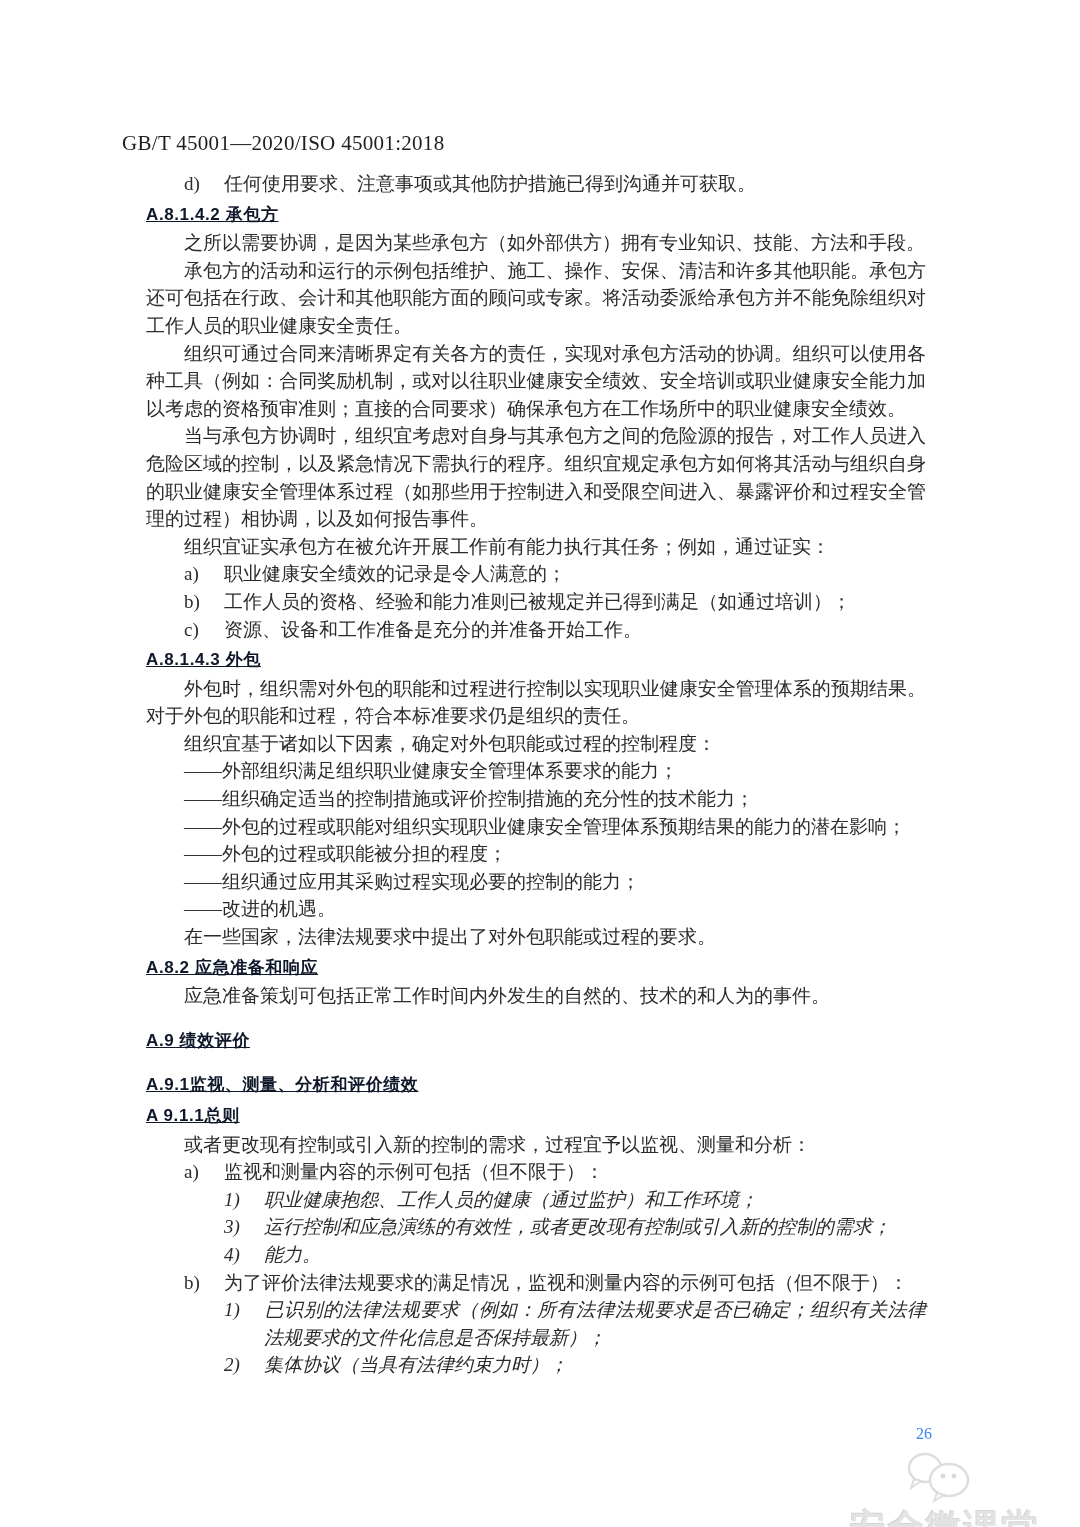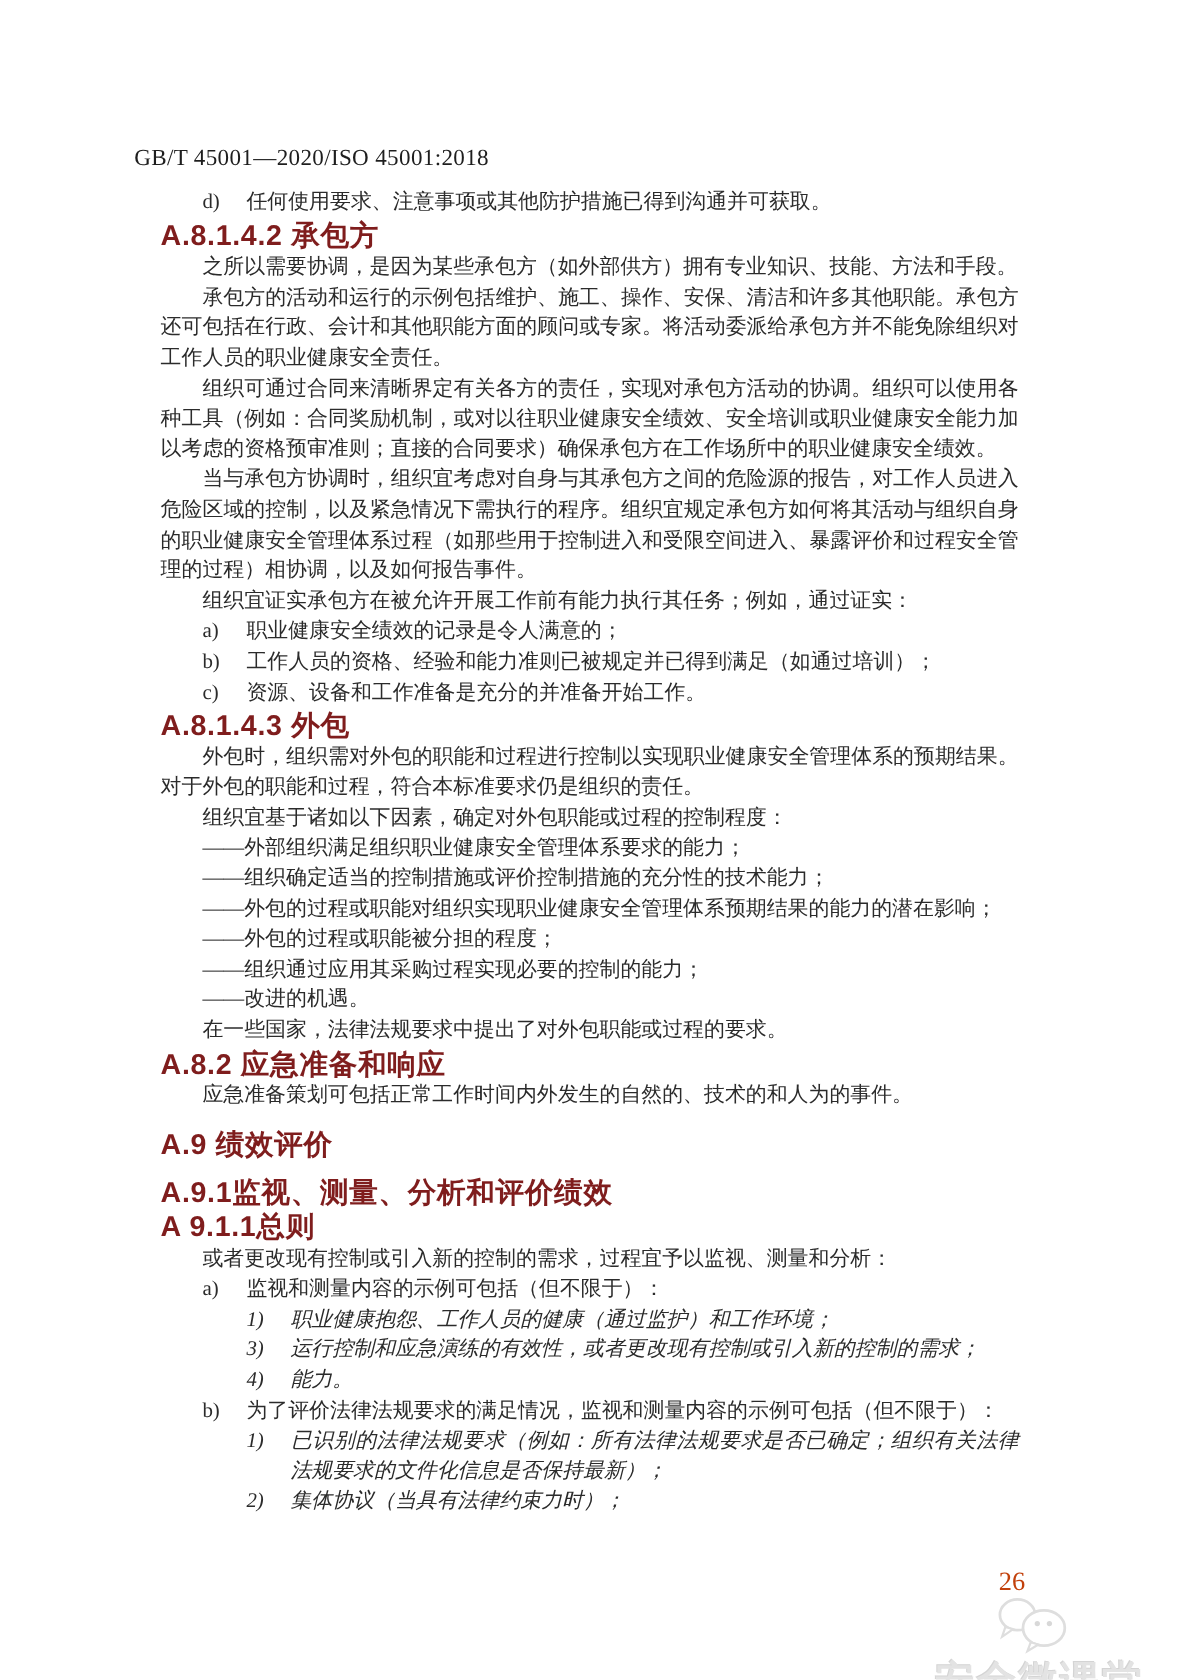--- a/index.html
+++ b/index.html
@@ -23,31 +23,31 @@
   .blk { margin:0; }
   .para { text-indent:38px; text-align:justify; }
   .dash { margin-left:38px; text-align:justify; }
   .list1 { padding-left:78px; text-align:justify; }
   .list1 .lbl { display:inline-block; width:40px; margin-left:-40px; }
   .list2 { padding-left:118px; text-align:justify;font-style:italic; }
   .list2 .lbl { display:inline-block; width:40px; margin-left:-40px; }
   .heading, .heading-major, .heading-spaced {
     font-family:"Liberation Sans","DejaVu Sans",sans-serif;
     font-weight:bold;
-    font-size:26px;
+    font-size:17px;
     letter-spacing:0.6px;
-    color:#7f1d1d;
-    margin-top:3px; margin-bottom:1px;
+    color:#0f172a;
+    margin-top:3px; margin-bottom:1px;text-decoration:underline;
   }
   .heading-major { margin-top:17px; margin-bottom:17px; }
   .page-number {
     position:absolute;
     top:1425px; right:116px;
-    font-size:24px;
-    color:#c2410c;
+    font-size:16px;
+    color:#3b82f6;
   }
   .watermark {
     position:absolute;
     top:1448px; right:8px;
     display:flex; align-items:center;
     color:#e3e3e3;
     font-family:"Liberation Sans","DejaVu Sans",sans-serif;
     font-weight:bold;
     font-size:36px;
     letter-spacing:2px;

